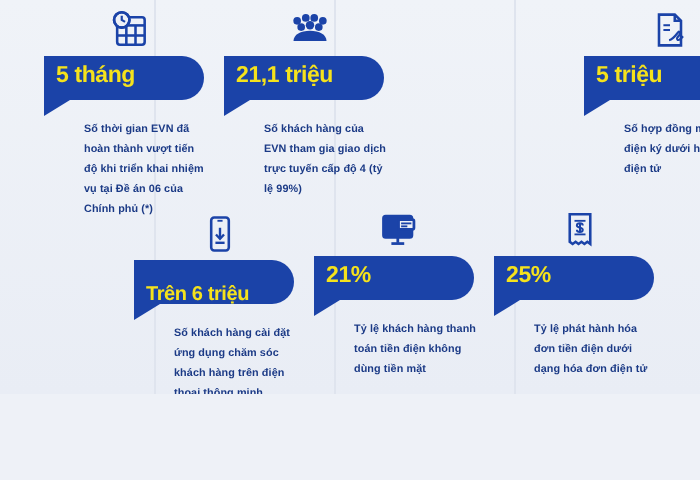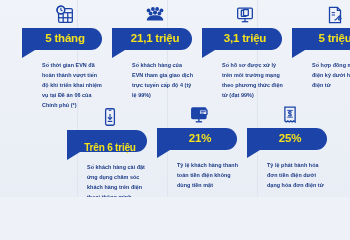--- a/index.html
+++ b/index.html
@@ -55,21 +55,20 @@
     position: relative;
     height: 22px;
     background: #1b43a8;
     border-top-right-radius: 22px;
     border-bottom-right-radius: 22px;
     display: flex;
     align-items: center;
     padding-left: 6px;
     box-sizing: border-box;
     width: 80px;
-    justify-content: center;
   }
   .ribbon::after {
     
     content: "";
     position: absolute;
     left: 0;
     top: 22px;
     width: 13px;
     height: 8px;
     background: #1b43a8;
@@ -137,35 +136,20 @@
         <circle cx="16.8" cy="10.4" r="2.1"></circle>
         <path d="M3 18c0-3.6 4-5.6 9-5.6s9 2 9 5.6z"></path>
       </svg>
     </div>
     <div class="ribbon">
       <span class="ribbon-value">21,1 triệu</span>
     </div>
     <div class="desc">Số khách hàng của EVN tham gia giao dịch trực tuyến cấp độ 4 (tỷ lệ 99%)</div>
   </div>
 
-  <div class="card" style="left:202px; top:2px">
-    <div class="icon-wrap">
-      <svg width="22" height="22" viewBox="0 0 24 24" fill="none" stroke="#1b43a8" stroke-width="1.4">
-        <rect x="4" y="4.5" width="16" height="11.5" rx="1.2"></rect>
-        <line x1="12" y1="16" x2="12" y2="19"></line>
-        <line x1="8.5" y1="19.3" x2="15.5" y2="19.3"></line>
-        <rect x="8" y="6.8" width="5.2" height="6.6" rx="0.6" fill="#eef1f7"></rect>
-        <rect x="10.4" y="6" width="5.2" height="6.6" rx="0.6" fill="#eef1f7"></rect>
-      </svg>
-    </div>
-    <div class="ribbon">
-      <span class="ribbon-value">3,1 triệu</span>
-    </div>
-    <div class="desc">Số hồ sơ được xử lý trên môi trường mạng theo phương thức điện tử (đạt 99%)</div>
-  </div>
 
   <div class="card" style="left:292px; top:2px">
     <div class="icon-wrap">
       <svg width="22" height="22" viewBox="0 0 24 24" fill="none" stroke="#1b43a8" stroke-width="1.4">
         <path d="M6 3.6h8.6L18 7v13.4H6z"></path>
         <polyline points="14.6,3.6 14.6,7 18,7"></polyline>
         <line x1="8.4" y1="9.4" x2="12" y2="9.4" stroke-width="1.1"></line>
         <line x1="8.4" y1="12" x2="12" y2="12" stroke-width="1.1"></line>
         <path d="M11.5 17.6c2-0.4 3.6-2.6 5-4.4 0.6-0.8 1.6 0.4 0.8 1.3-1 1.2-2 2.2-1.2 2.8 0.9 0.6 2.2-0.9 3-1.9" stroke-width="1.2"></path>
       </svg>

